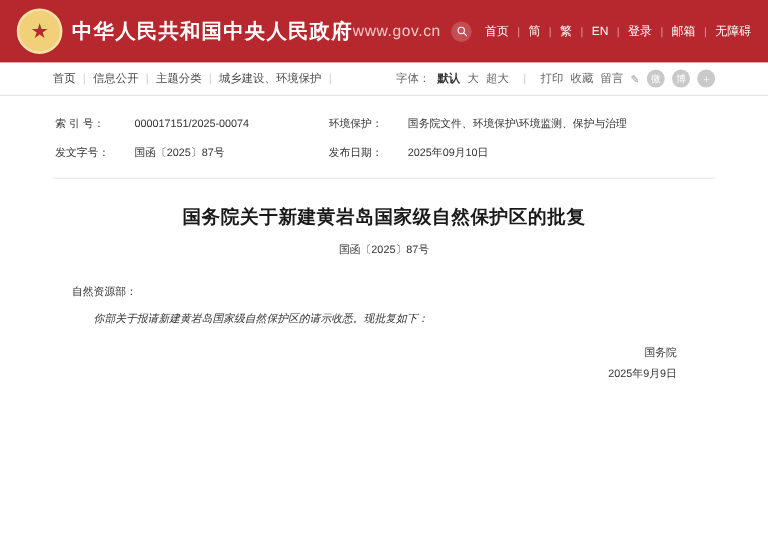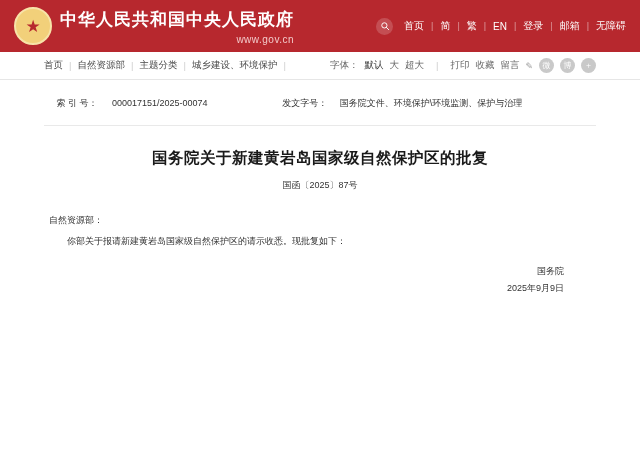--- a/index.html
+++ b/index.html
@@ -37,33 +37,33 @@
     flex: 0 0 auto;
     margin-right: 8px;
   }
   .emblem .star {
     color: #b7282e;
     font-size: 17px;
     line-height: 1;
   }
   .brandbox {
     display: flex;
-    flex-direction: column;
+    flex-direction: row;
     justify-content: center;
   }
   .brand-title {
     color: #ffffff;
     font-size: 17px;
     font-weight: bold;
     letter-spacing: 1px;
     white-space: nowrap;
   }
   .brand-sub {
     color: #f3c9c9;
-    font-size: 10px;
+    font-size: 13px;
     letter-spacing: 0.5px;
     margin-top: 3px;
     text-align: right;
   }
   .header-right {
     margin-left: auto;
     display: flex;
     align-items: center;
     gap: 7px;
   }
@@ -108,21 +108,21 @@
     color: #cfcfcf;
     margin: 0 6px;
   }
   .crumb-bar .tools {
     margin-left: auto;
     display: flex;
     align-items: center;
     gap: 6px;
   }
   .fs-label { color: #666; }
-  .fs-strong { color: #333; font-weight: normal; }
+  .fs-strong { color: #333; font-weight: bold; }
   .tool-link { color: #666; white-space: nowrap; }
   .round-btn {
     width: 15px;
     height: 15px;
     border-radius: 50%;
     background: #c9c9c9;
     display: inline-flex;
     align-items: center;
     justify-content: center;
     color: #fff;
@@ -143,21 +143,20 @@
   table.meta td {
     padding: 5px 2px;
     vertical-align: top;
     line-height: 1.5;
   }
   td.lbl {
     width: 62px;
     color: #333;
     letter-spacing: 3px;
     white-space: nowrap;
-    text-align: center;
   }
   td.lbl.tight { letter-spacing: 0px; }
   td.val {
     color: #333;
   }
   td.val.red { color: #b7282e; }
   .col-right { padding-left: 26px !important; }
   .meta-sep {
     height: 1px;
     background: #e9e9e9;
@@ -181,24 +180,24 @@
   .doc-number {
     text-align: center;
     font-size: 9px;
     color: #333;
     margin-bottom: 20px;
   }
   .doc p {
     font-size: 9px;
     line-height: 1.95;
     color: #333;
-    margin: 0 0 4px 5px;
+    margin: 0 0 4px 16px;
     text-align: justify;
   }
-  .p-indent { text-indent: 18px; }
+  .p-indent { text-indent: 18px; font-style: italic; }
   .sign {
     text-align: right;
     font-size: 9px;
     line-height: 1.9;
     color: #333;
     margin-top: 12px;
     padding-right: 32px;
   }
 </style>
 </head>
@@ -231,21 +230,21 @@
     <span class="hdr-sep">|</span>
     <span class="hdr-link">邮箱</span>
     <span class="hdr-sep">|</span>
     <span class="hdr-link">无障碍</span>
   </div>
 </div>
 
 <div class="crumb-bar">
   <span class="crumb">首页</span>
   <span class="crumb-div">|</span>
-  <span class="crumb">自然资源部</span>
+  <span class="crumb">信息公开</span>
   <span class="crumb-div">|</span>
   <span class="crumb">主题分类</span>
   <span class="crumb-div">|</span>
   <span class="crumb">城乡建设、环境保护</span>
   <span class="crumb-div">|</span>
 
   <div class="tools">
     <span class="fs-label">字体：</span>
     <span class="fs-strong">默认</span>
     <span class="fs-label">大</span>
@@ -260,22 +259,28 @@
     <span class="round-btn">＋</span>
   </div>
 </div>
 
 <div class="meta-wrap">
   <table class="meta">
     <tbody>
         <tr>
       <td class="lbl tight">索 引 号：</td>
       <td class="val">000017151/2025-00074</td>
-      <td class="lbl tight col-right">发文字号：</td>
+      <td class="lbl tight col-right">环境保护：</td>
       <td class="val">国务院文件、环境保护\环境监测、保护与治理</td>
+    </tr>
+    <tr>
+      <td class="lbl tight">发文字号：</td>
+      <td class="val">国函〔2025〕87号</td>
+      <td class="lbl tight col-right">发布日期：</td>
+      <td class="val">2025年09月10日</td>
     </tr>
   </tbody>
     </table>
   <div class="meta-sep"></div>
 </div>
 
 <div class="doc">
   <div class="doc-title">国务院关于新建黄岩岛国家级自然保护区的批复</div>
   <div class="doc-number">国函〔2025〕87号</div>
 

